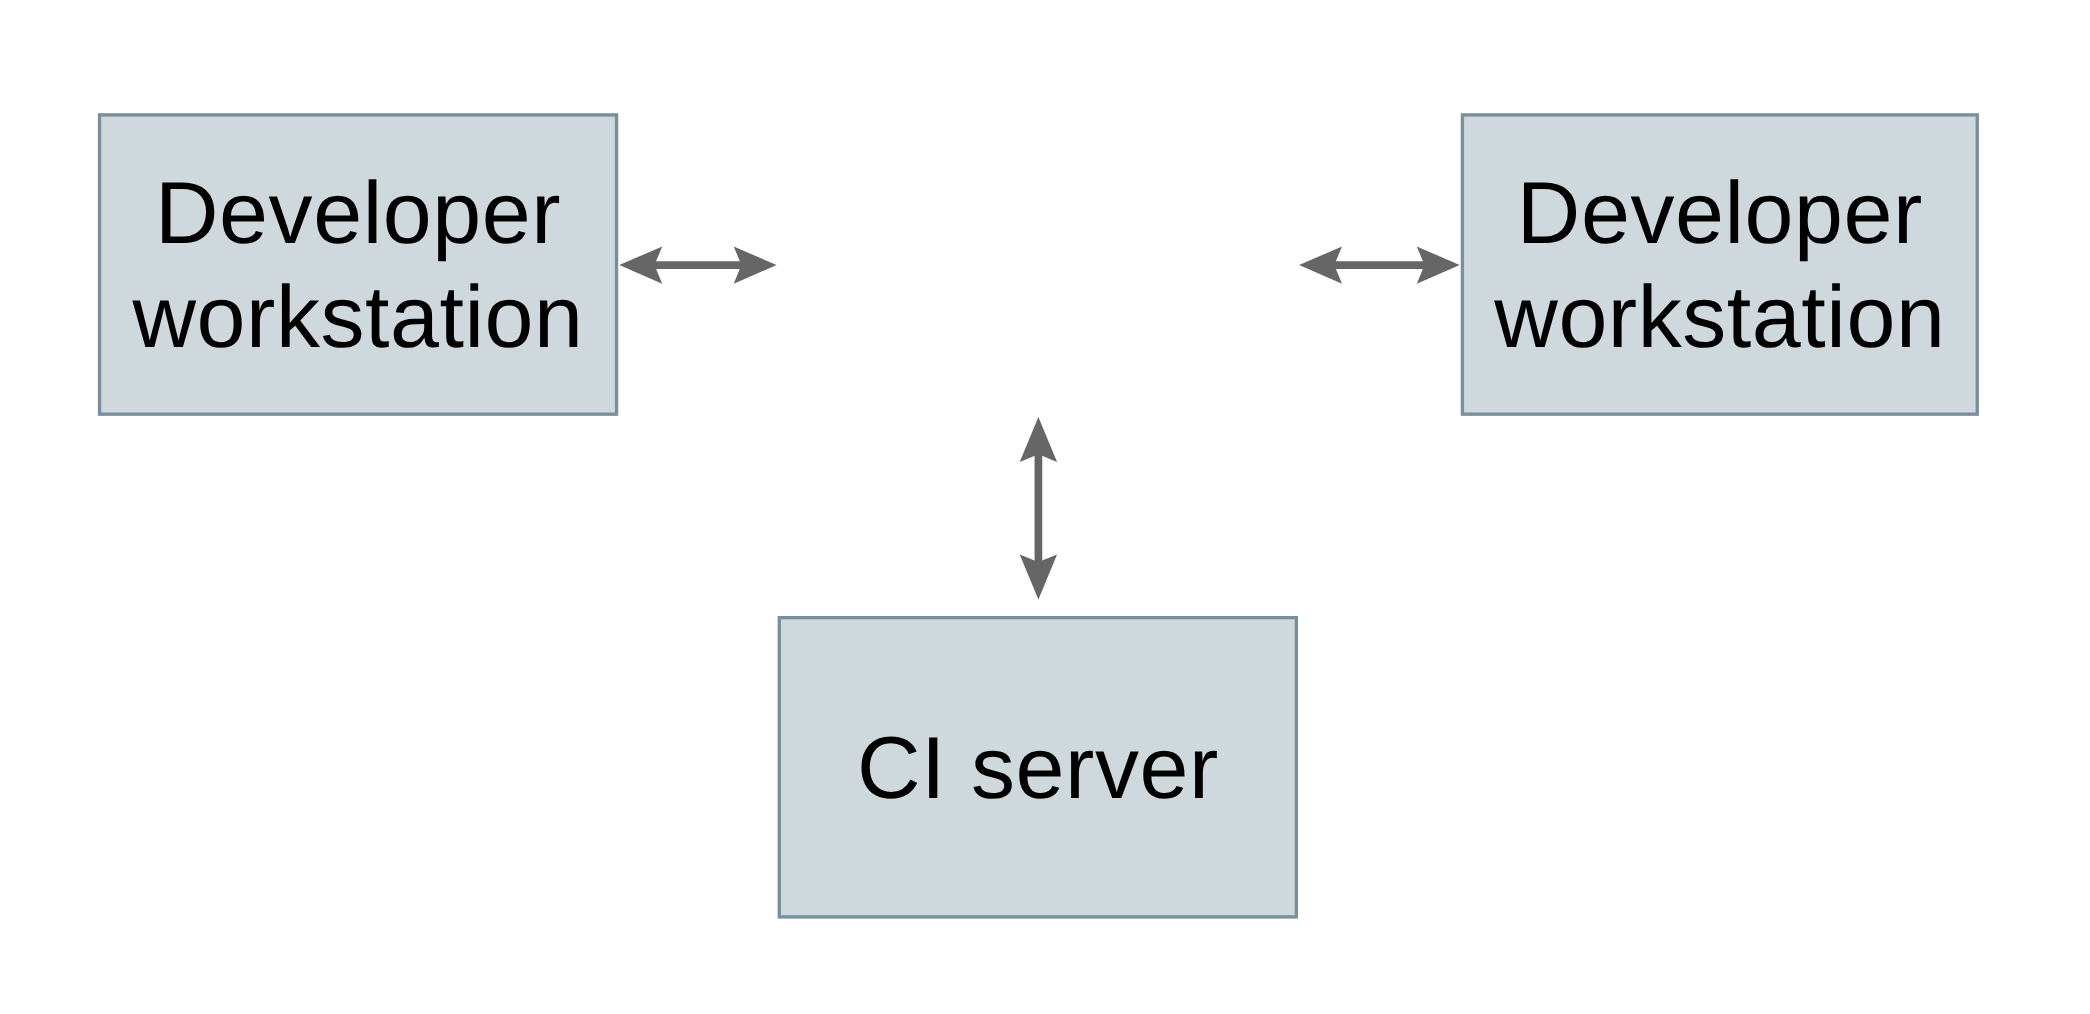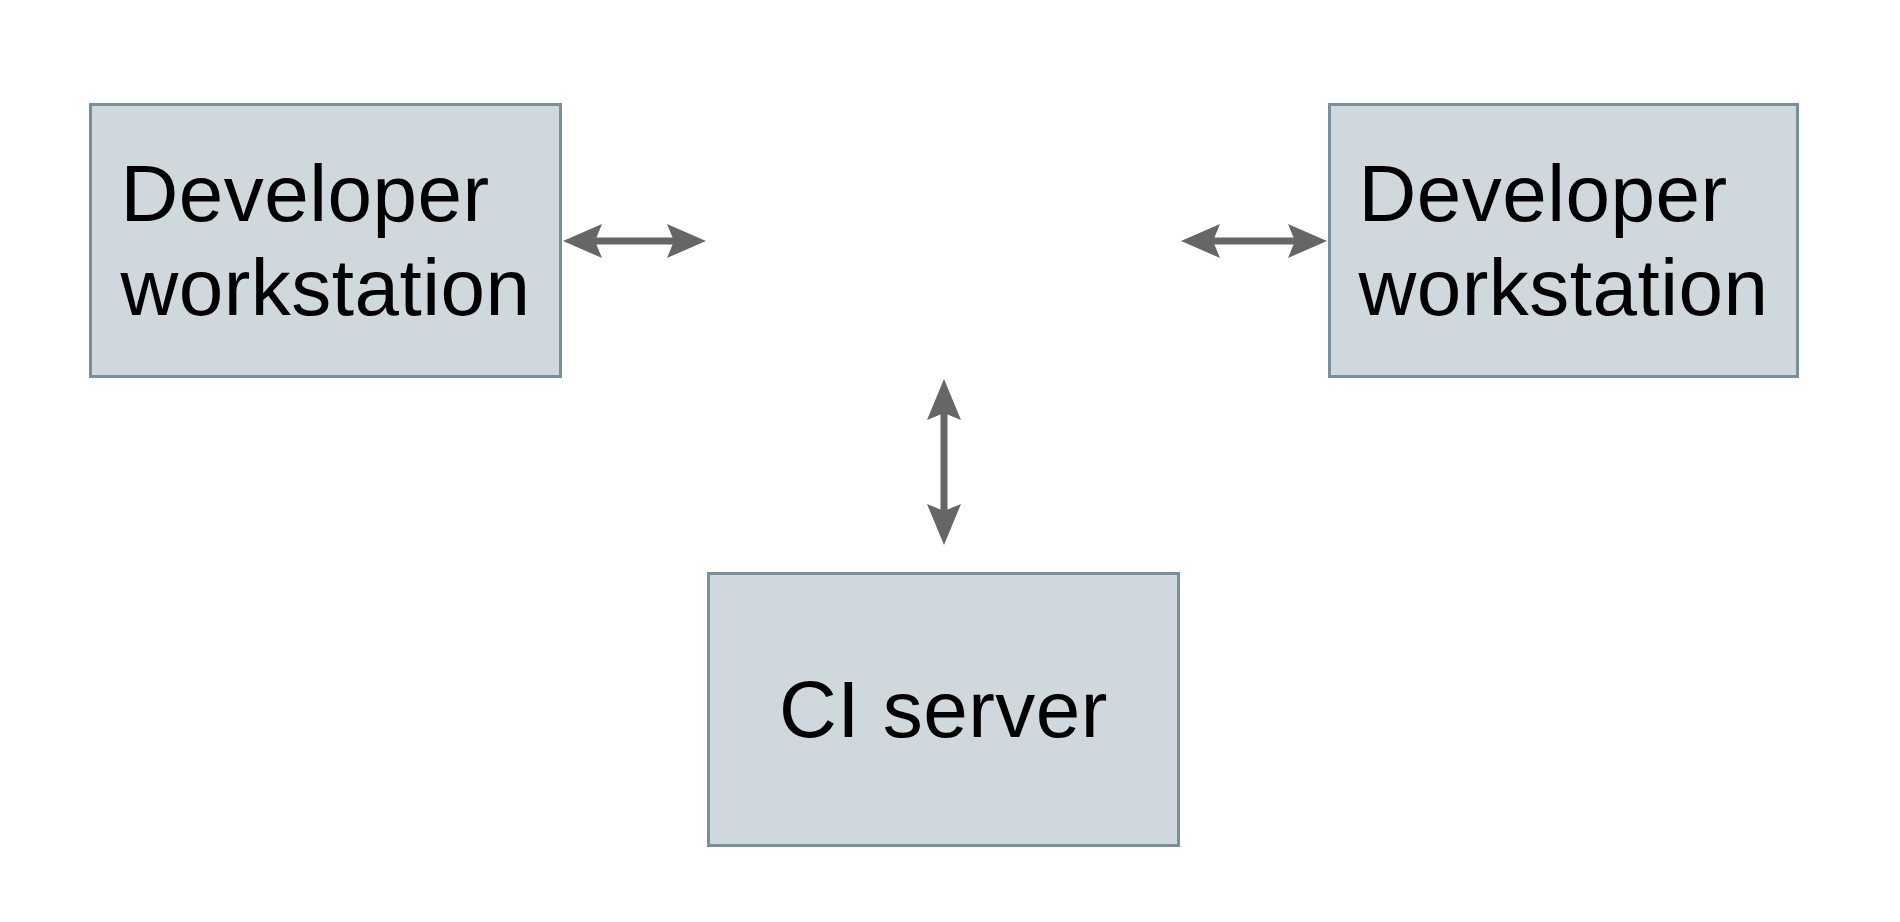--- a/index.html
+++ b/index.html
@@ -24,28 +24,28 @@
     background: var(--node-fill);
     border: 3px solid var(--node-border);
     display: flex;
     align-items: center;
     justify-content: center;
   }
   .node-label {
     color: var(--text);
     font-size: 80px;
     line-height: 1.17;
-    text-align: left;
+    text-align: center;
     white-space: pre-line;
     letter-spacing: 0.5px;
   }
   #node-left   { left: 89px;   top: 103px; width: 473px; height: 275px; }
   #node-mid    { left: 707px;  top: 103px; width: 473px; height: 275px; }
   #node-right  { left: 1328px; top: 103px; width: 471px; height: 275px; }
-  #node-ci     { left: 707px;  top: 572px; width: 473px; height: 275px; }
+  #node-ci     { left: 707px;  top: 560px; width: 473px; height: 275px; }
   .arrow { position: absolute; color: var(--arrow); display: block; }
   #arrow-h1 { left: 562px;  top: 221px; }
   #arrow-h2 { left: 1180px; top: 221px; }
   #arrow-v  { left: 924px;  top: 378px; }
 </style>
 </head>
 <body>
 
 <div class="canvas">
 

